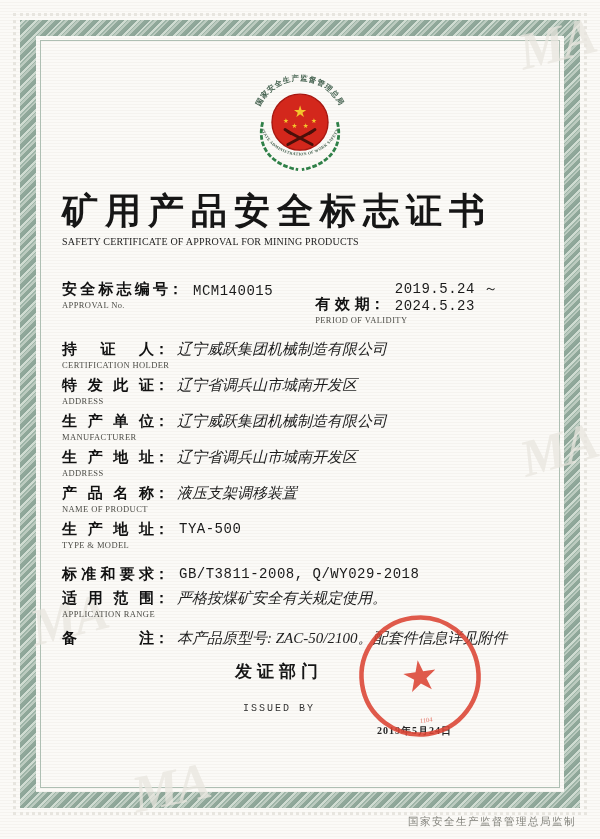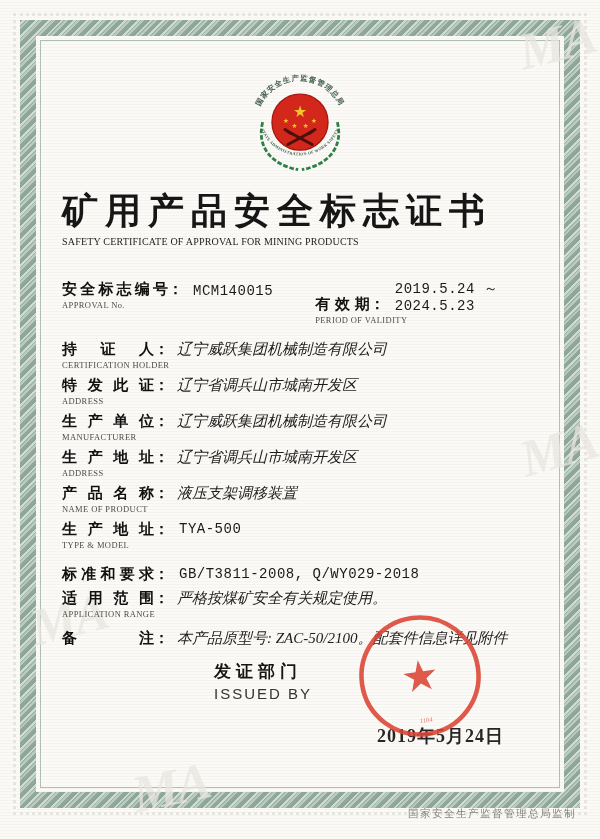--- a/index.html
+++ b/index.html
@@ -37,28 +37,28 @@
   .mono-val{font-family:"Liberation Mono","DejaVu Sans Mono",monospace;font-size:14px;letter-spacing:.5px;color:#1a1a1a;margin-left:10px;}
   .kai-val{font-size:15px;color:#1c1c1c;margin-left:8px;font-style:italic;}
 
   .fields{margin-top:13px;}
   .field{margin-bottom:4px;}
   .field .line1{display:flex;align-items:flex-start;line-height:20px;}
   .gap-lg{margin-top:13px;} .gap-md{margin-top:8px;}
 
   .statement{margin-top:13px;font-size:13.5px;line-height:1.62;text-indent:2em;color:#1e1e1e;font-style:italic;width:462px;}
 
-  .issuer{margin-top:12px;margin-left:152px;width:130px;text-align:left;}
+  .issuer{margin-top:12px;margin-left:152px;width:130px;text-align:center;}
   .issuer-cn{font-size:17px;font-weight:bold;letter-spacing:5px;color:#161616;}
-  .issuer-en{font-size:15px;letter-spacing:2px;color:#333;font-family:Liberation Sans, sans-serif;margin-top:2px;}
+  .issuer-en{font-size:10px;letter-spacing:2px;color:#333;font-family:Liberation Mono, monospace;margin-top:20px;}
 
   .seal{position:absolute;left:356px;top:612px;width:128px;height:128px;z-index:4;opacity:.88;transform:rotate(-8deg);}
-  .issue-date{position:absolute;left:377px;top:724px;z-index:3;font-size:18px;font-weight:bold;letter-spacing:1px;color:#262626;}
-
-  .footer-note{position:absolute;right:24px;bottom:18px;z-index:2;font-size:10.5px;letter-spacing:1.5px;color:#7f7f78;font-family:Liberation Serif, serif;}
+  .issue-date{position:absolute;left:377px;top:724px;z-index:3;font-size:10px;font-weight:bold;letter-spacing:1px;color:#262626;}
+
+  .footer-note{position:absolute;right:24px;bottom:10px;z-index:2;font-size:10.5px;letter-spacing:1.5px;color:#7f7f78;font-family:Liberation Serif, serif;}
 </style>
 </head>
 <body>
 
 <div class="page">
 
   <div class="lace"></div>
   <div class="frame"></div>
   <div class="innerline"></div>
 

